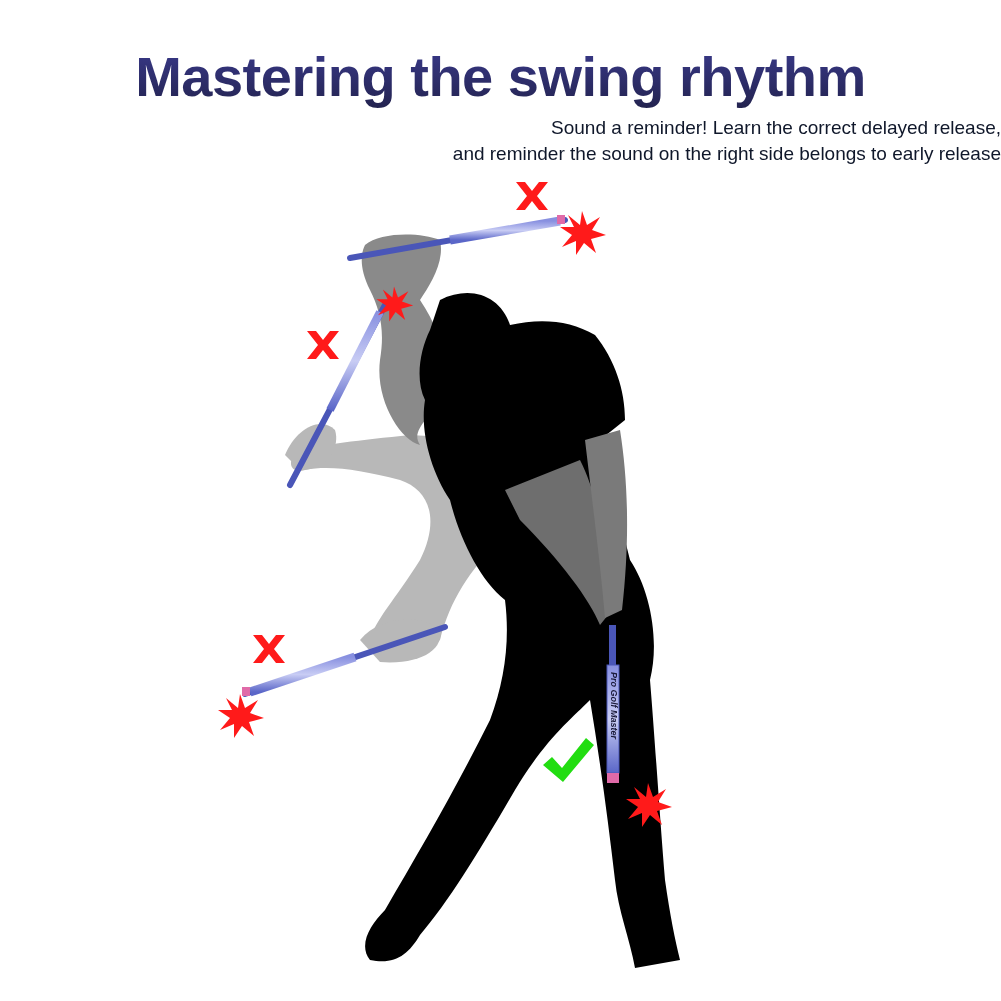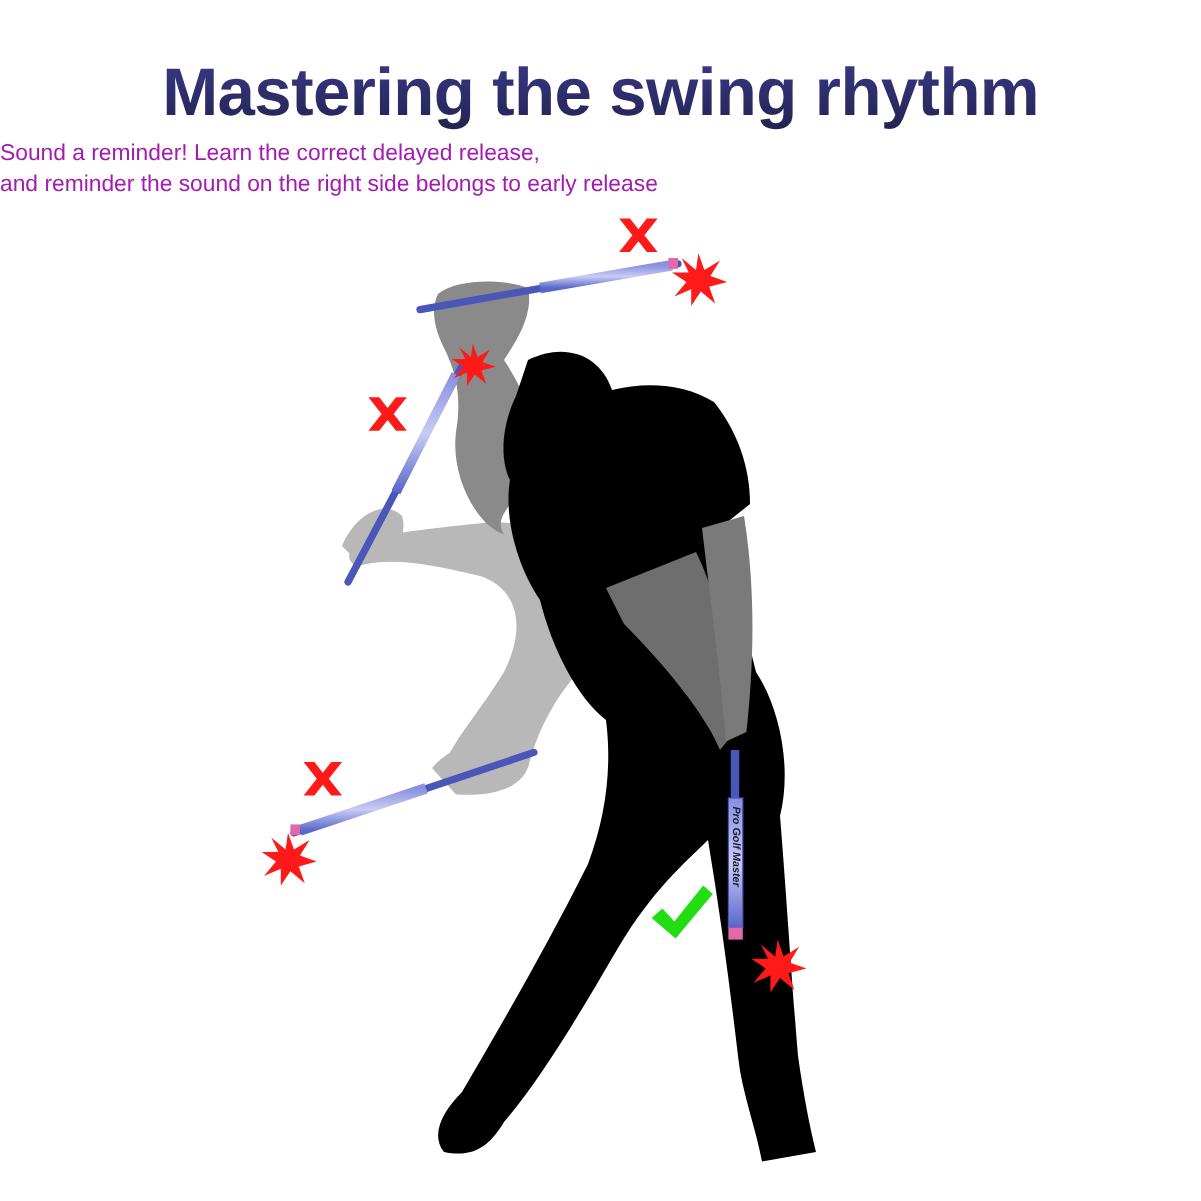--- a/index.html
+++ b/index.html
@@ -1,20 +1,20 @@
 <!DOCTYPE html>
 <html><head>
 <meta charset="utf-8">
 <style>
   html, body { margin:0; padding:0; background:#ffffff; }
   body { width:1001px; height:1001px; position:relative; overflow:hidden; font-family:"Liberation Sans", sans-serif; }
   .title { position:absolute; top:44px; left:0; width:1001px; text-align:center;
     font-size:56px; font-weight:bold; letter-spacing:-0.5px;
     background:linear-gradient(#3a3a8c, #23234f); -webkit-background-clip:text; background-clip:text; color:transparent; }
-  .sub { position:absolute; left:0; width:1001px; text-align:left; font-size:19px; color:#a21caf; }
+  .sub { position:absolute; left:0; width:1001px; text-align:right; font-size:19px; color:#0f172a; }
   .sub1 { top:117px; } .sub2 { top:143px; }
   svg.scene { position:absolute; left:0; top:0; }
   .stick-label { font-family:"Liberation Sans", sans-serif; font-size:9px; fill:#1a1a3a; font-style:italic; font-weight:bold; }
 </style>
 </head>
 <body>
 
 <div class="title">Mastering the swing rhythm</div>
 <div class="sub sub1">Sound a reminder! Learn the correct delayed release,</div>
 <div class="sub sub2">and reminder the sound on the right side belongs to early release</div>

